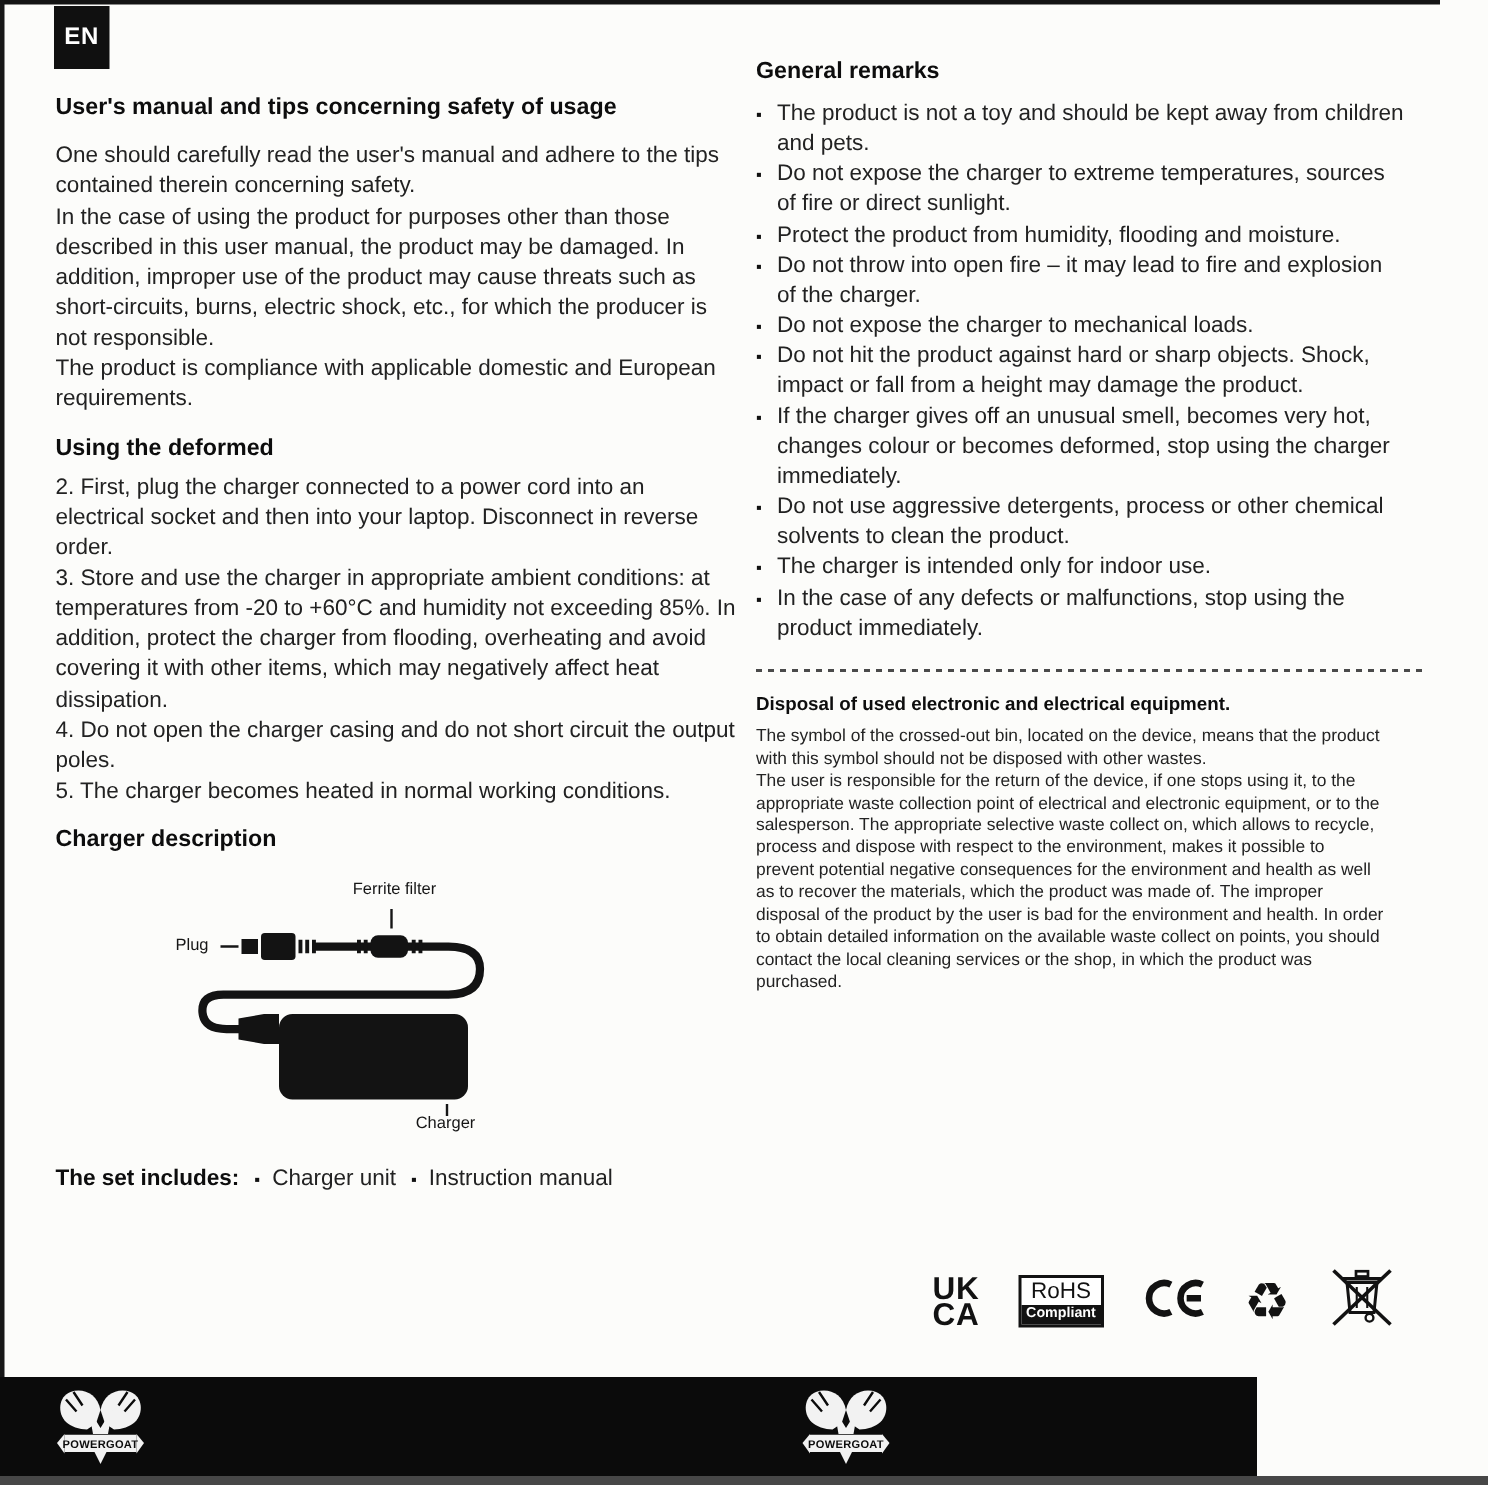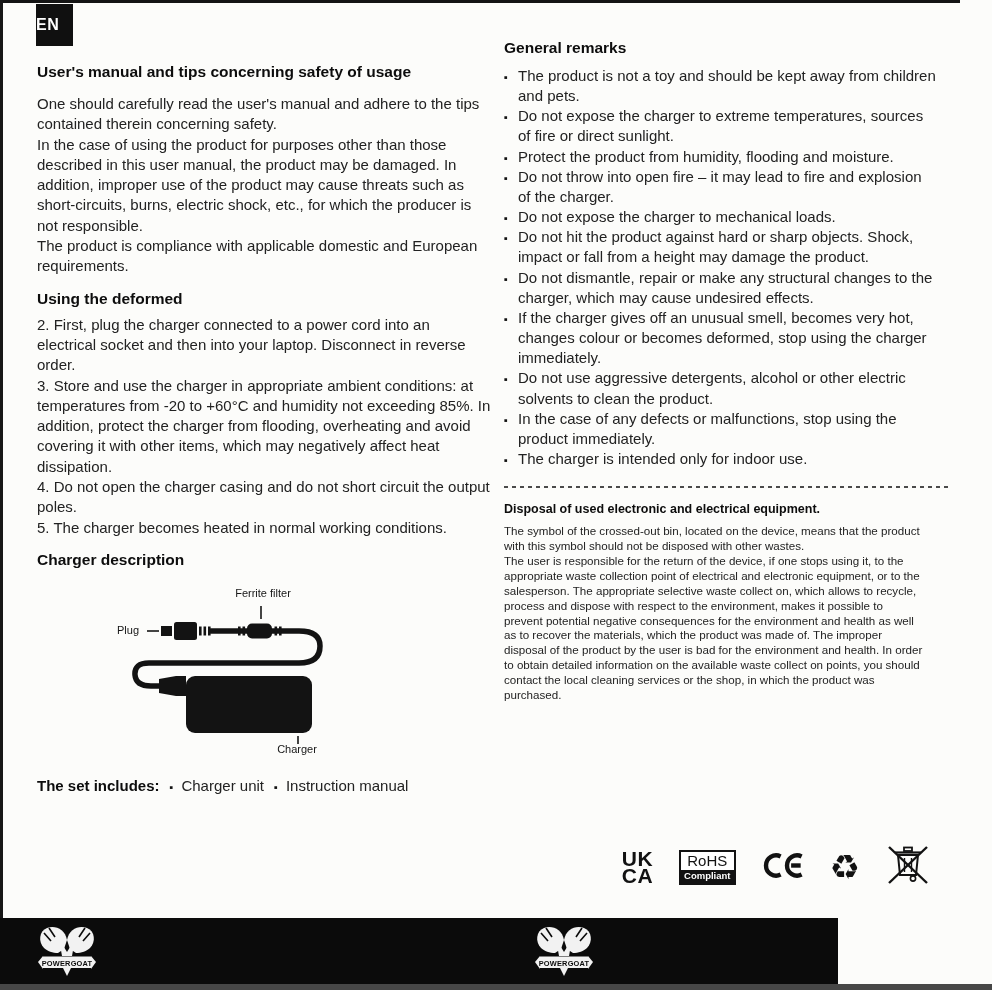--- a/index.html
+++ b/index.html
@@ -6,21 +6,21 @@
   body{
     width:992px;height:990px;position:relative;overflow:hidden;
     background:#fcfcfa;color:#1f1f1f;
     font-family:"Liberation Sans",sans-serif;
   }
   .edge-top{position:absolute;top:0;left:0;width:960px;height:3px;background:#141414;}
   .edge-left{position:absolute;top:0;left:0;width:3px;height:918px;background:#171717;}
 
   .en-badge{
     position:absolute;left:36px;top:4px;width:37px;height:42px;background:#101010;
-    color:#fff;font-weight:bold;font-size:16px;display:flex;align-items:center;
+    color:#fff;font-weight:bold;font-size:16px;display:flex;align-items:center;justify-content:center;
     letter-spacing:.5px;
   }
 
   .col{position:absolute;}
   .col-left{left:37px;top:62px;width:456px;}
   .col-right{left:504px;top:38px;width:434px;height:900px;}
 
   h2{font-size:15.5px;line-height:19px;font-weight:700;color:#0d0d0d;margin:0 0 13px 0;}
   h2.tight{margin-bottom:7px;}
   .para div{font-size:15px;line-height:20.3px;color:#222;}
@@ -136,25 +136,24 @@
 
 <div class="col col-right">
   <h2 style="margin-bottom:9px;">General remarks</h2>
   <div class="bullets">
     <div class="bullet-item">The product is not a toy and should be kept away from children and pets.</div>
     <div class="bullet-item">Do not expose the charger to extreme temperatures, sources of fire or direct sunlight.</div>
     <div class="bullet-item">Protect the product from humidity, flooding and moisture.</div>
     <div class="bullet-item">Do not throw into open fire – it may lead to fire and explosion of the charger.</div>
     <div class="bullet-item">Do not expose the charger to mechanical loads.</div>
     <div class="bullet-item">Do not hit the product against hard or sharp objects. Shock, impact or fall from a height may damage the product.</div>
-    <div class="bullet-item">Do not dismantle, repair or make any structural changes to the charger, which may cause undesired effects.</div>
     <div class="bullet-item">If the charger gives off an unusual smell, becomes very hot, changes colour or becomes deformed, stop using the charger immediately.</div>
-    <div class="bullet-item">Do not use aggressive detergents, alcohol or other electric solvents to clean the product.</div>
+    <div class="bullet-item">Do not use aggressive detergents, process or other chemical solvents to clean the product.</div>
+    <div class="bullet-item">The charger is intended only for indoor use.</div>
     <div class="bullet-item">In the case of any defects or malfunctions, stop using the product immediately.</div>
-    <div class="bullet-item">The charger is intended only for indoor use.</div>
   </div>
 
   <div class="dashed-divider"></div>
 
   <h3 class="disposal">Disposal of used electronic and electrical equipment.</h3>
   <div class="disposal-body">
     <div>The symbol of the crossed-out bin, located on the device, means that the product with this symbol should not be disposed with other wastes.</div>
     <div>The user is responsible for the return of the device, if one stops using it, to the appropriate waste collection point of electrical and electronic equipment, or to the salesperson. The appropriate selective waste collect on, which allows to recycle, process and dispose with respect to the environment, makes it possible to prevent potential negative consequences for the environment and health as well as to recover the materials, which the product was made of. The improper disposal of the product by the user is bad for the environment and health. In order to obtain detailed information on the available waste collect on points, you should contact the local cleaning services or the shop, in which the product was purchased.</div>
   </div>
 

